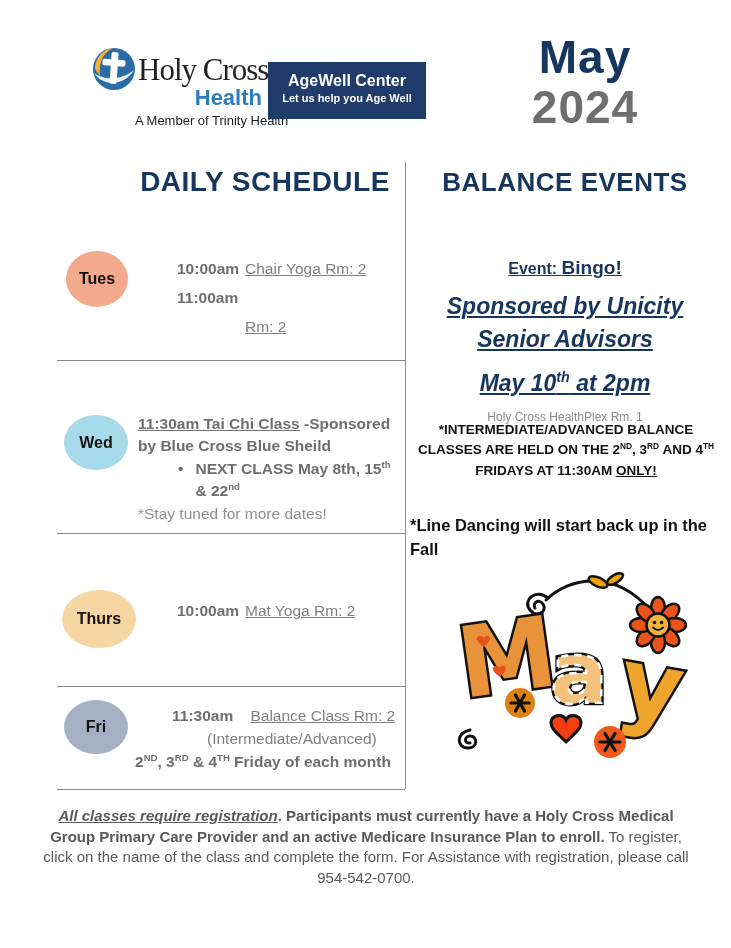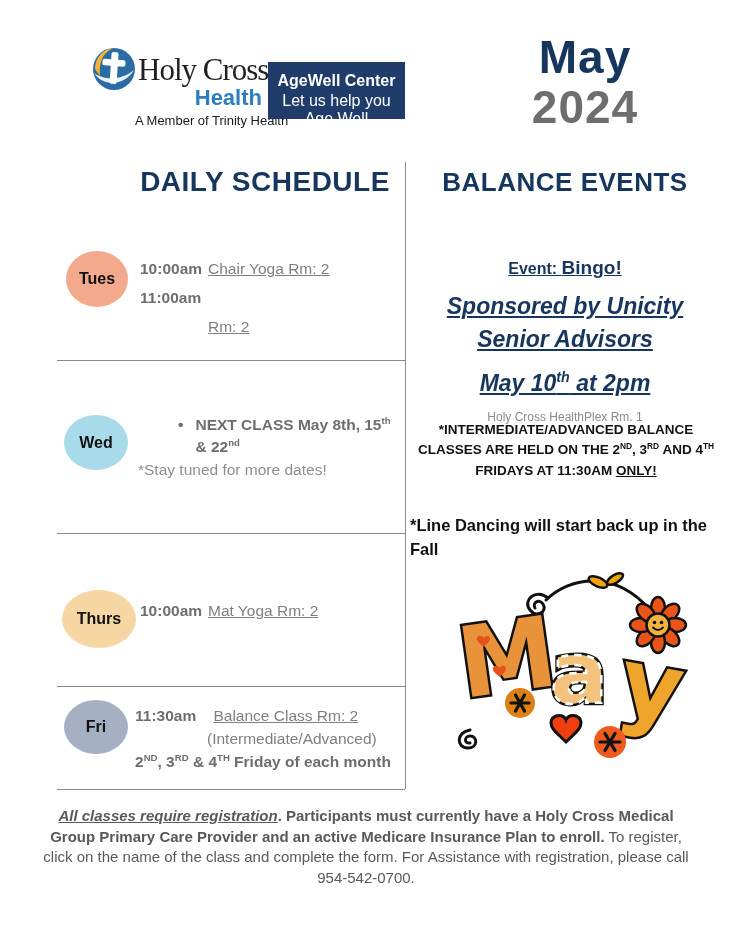--- a/index.html
+++ b/index.html
@@ -5,23 +5,23 @@
   * { margin:0; padding:0; box-sizing:border-box; }
   body { background:#e8e8e8; font-family:"Liberation Sans", sans-serif; }
   .page { position:relative; width:731px; height:948px; background:#ffffff; margin:0 auto; overflow:hidden; }
 
   
   .logo-block { position:absolute; left:75px; top:30px; width:350px; height:122px; background:#fff; }
   .logo-mark { position:absolute; left:16px; top:16px; }
   .brand-top { position:absolute; left:63px; top:22px; font-family:"Liberation Serif", serif; font-size:31px; color:#231f20; letter-spacing:-1px; white-space:nowrap; }
   .brand-bottom { position:absolute; left:64px; top:55px; width:123px; text-align:right; font-size:22px; font-weight:bold; color:#2d7dc1; }
   .member-line { position:absolute; left:60px; top:83px; font-size:13px; color:#1a1a1a; white-space:nowrap; }
-  .agewell-box { position:absolute; left:193px; top:32px; width:137px; height:57px; background:#1f3c6b; color:#fff; text-align:center; padding-top:9px; }
+  .agewell-box { position:absolute; left:193px; top:32px; width:158px; height:57px; background:#1f3c6b; color:#fff; text-align:center; padding-top:9px; }
   .agewell-title { font-size:16px; font-weight:bold; line-height:1.2; }
-  .agewell-tagline { font-size:16px; margin-top:2px; }
+  .agewell-tagline { font-size:11px; margin-top:2px;font-weight:bold; }
 
   .month-year { position:absolute; left:470px; top:33px; width:230px; text-align:center; font-weight:bold; font-size:46px; line-height:1.08; letter-spacing:1px; }
 
   
   .heading { position:absolute; font-size:28px; font-weight:bold; color:#17365d; letter-spacing:0.5px; white-space:nowrap; }
   .heading.daily { left:115px; top:166px; width:300px; text-align:center; }
   .heading.special { left:415px; top:167px; width:300px; text-align:center; font-size:26px; }
 
   
   .vline { position:absolute; left:405px; top:162px; width:1px; height:627px; background:#8a8a8a; }
@@ -29,21 +29,21 @@
 
   
   .bubble { position:absolute; border-radius:50%; display:flex; align-items:center; justify-content:center; font-weight:bold; font-size:16px; color:#111; }
   .bubble.tue { left:66px; top:251px; width:62px; height:56px; }
   .bubble.wed { left:64px; top:415px; width:64px; height:55px; }
   .bubble.thu { left:62px; top:590px; width:74px; height:58px; }
   .bubble.fri { left:64px; top:700px; width:64px; height:54px; }
 
   
   .sched { color:#7f7f7f; font-size:15.5px; }
-  .sched b, .sched .time { color:#6e6e6e; font-weight:bold; }
+  .sched b, .sched .time { color:#6e6e6e; font-weight:bold;margin-left:37px; }
   .entry { display:flex; align-items:flex-start; line-height:29px; }
   .entry .time { width:64px; flex:0 0 64px; }
   .entry .cls { margin-left:4px; }
   a.classlink { color:#7f7f7f; text-decoration:underline; cursor:pointer; }
   .tue-block { position:absolute; left:140px; top:254px; }
   .wed-block { position:absolute; left:138px; top:413px; width:270px; line-height:22px; }
   .wed-title { font-weight:bold; color:#6e6e6e; }
   .wed-title .classlink { font-weight:bold; color:#6e6e6e; }
   .wed-bullet { display:flex; margin-left:40px; margin-top:1px; font-weight:bold; color:#6e6e6e; width:225px; }
   .wed-bullet .dot { margin-right:12px; }
@@ -121,20 +121,23 @@
       <span class="time">11:00am</span>
       <span class="cls">
         <br>
         <a class="classlink">Rm: 2</a>
       </span>
     </div>
   </div>
 
   <div class="bubble wed" style="background-color: rgb(168, 219, 234);">Wed</div>
   <div class="wed-block sched">
+    <div class="wed-title">
+      <a class="classlink">11:30am Tai Chi Class</a><span> -Sponsored by Blue Cross Blue Sheild</span>
+    </div>
     <div class="wed-bullet">
       <span class="dot">•</span>
       <span><span>NEXT CLASS May 8th, 15</span><sup>th</sup><span> &amp; 22</span><sup>nd</sup></span>
     </div>
     <div class="wed-note">*Stay tuned for more dates!</div>
   </div>
 
   <div class="bubble thu" style="background-color: rgb(246, 215, 163);">Thurs</div>
   <div class="thu-block sched">
     <div class="entry">

